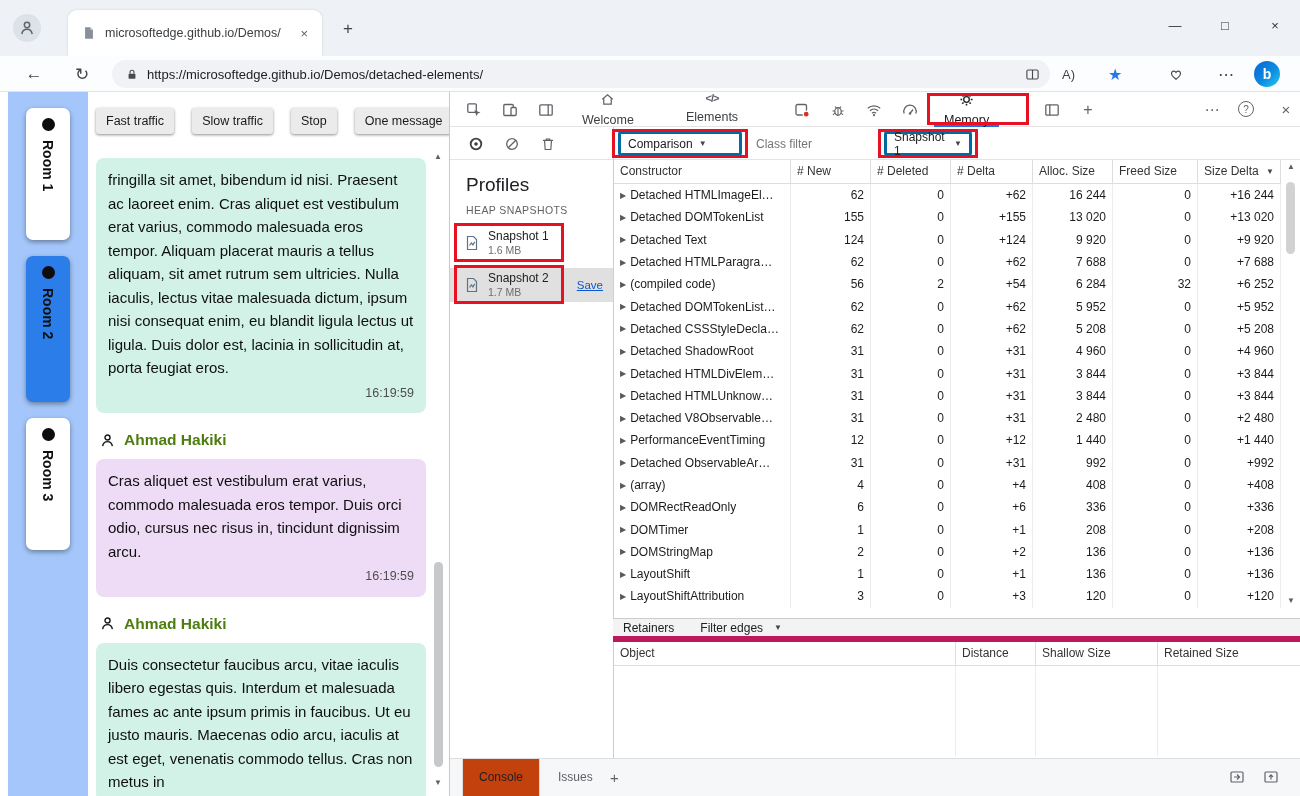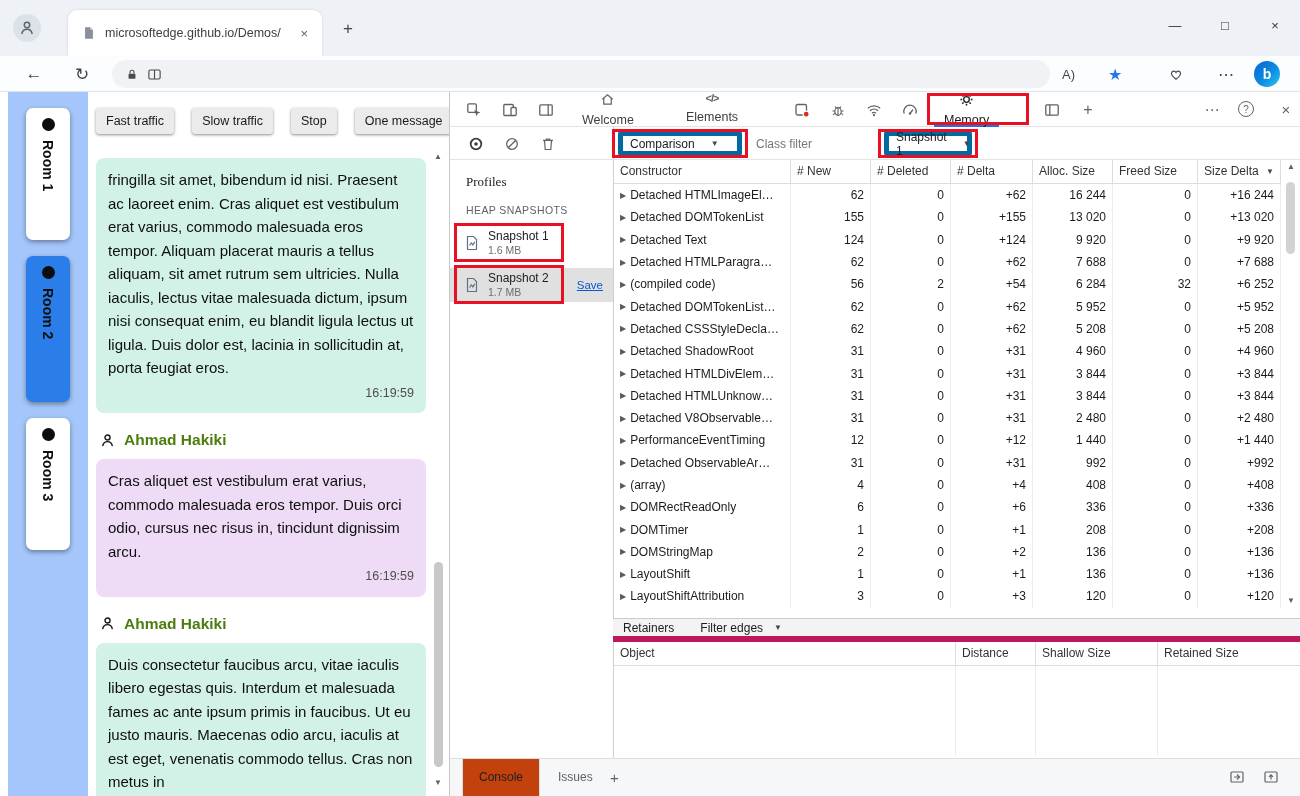--- a/index.html
+++ b/index.html
@@ -73,32 +73,32 @@
   .ta-ic { position:absolute; top:0; height:35px; width:28px; display:flex; align-items:center; justify-content:center; cursor:pointer; }
   .dt-rowB .ta-ic { height:33px; }
   .ta-ic.txt { font-size:15px; color:#5f6368; }
   .ta-ic.plus { font-size:16px; color:#5f6368; }
   .dt-tab { position:absolute; top:0; height:35px; display:flex; align-items:center; gap:6px; padding:0 10px;
             font-size:12.5px; color:#3c4043; cursor:pointer; white-space:nowrap;flex-direction:column; }
   .dt-tab.active { color:#1a1a1a; border-bottom:2px solid #1a73e8; }
   .code-ic { font-size:11px; font-weight:bold; color:#5f6368; letter-spacing:-1px; }
   .help-ic { position:absolute; top:9px; width:16px; height:16px; border:1.2px solid #5f6368; border-radius:50%;
              font-size:10px; color:#5f6368; display:flex; align-items:center; justify-content:center; cursor:pointer; }
-  .dd-select { position:absolute; top:4px; height:25px; border:5px solid #0369a1; border-radius:3px; background:#fff;
+  .dd-select { position:absolute; top:4px; height:25px; border:3px solid #0369a1; border-radius:3px; background:#fff;
                display:flex; align-items:center; justify-content:flex-start; padding:0 7px; font-size:12px;
-               color:#202124; cursor:pointer;gap:10px; }
+               color:#202124; cursor:pointer; }
   .dd { font-size:8px; color:#444; margin-left:6px; }
   .class-filter { position:absolute; top:6px; height:21px; width:118px; border:none; outline:none; font-size:12px;
                   font-family:inherit; color:#202124; background:transparent; }
   .class-filter::placeholder { color:#757575; }
 
   .dt-divider { position:absolute; left:163px; top:35px; width:1px; height:631px; background:#cfcfcf; }
 
   .dt-sidebar { position:absolute; left:0; top:68px; width:163px; height:598px; background:#fff; }
-  .profiles-title { position:absolute; left:16px; top:14px; font-size:13px; color:#202124;font-family:Liberation Serif, serif; }
+  .profiles-title { position:absolute; left:16px; top:14px; font-size:19px; color:#202124; }
   .heap-label { position:absolute; left:16px; top:44px; font-size:10.5px; letter-spacing:.4px; color:#5f6368; }
   .snap-list { position:absolute; left:0; top:66px; width:163px; }
   .snap-item { height:34px; margin-bottom:8px; display:flex; align-items:center; padding-left:14px; gap:8px; cursor:pointer; }
   .snap-item.selected { background:#e0e0e0; }
   .snap-info { display:flex; flex-direction:column; line-height:1.15; }
   .snap-name { font-size:12px; color:#202124; }
   .snap-size { font-size:10.5px; color:#6d6d6d; }
   .snap-save { margin-left:auto; margin-right:10px; font-size:11.5px; color:#0b57d0; text-decoration:underline; cursor:pointer; }
 
   .heap-header { position:absolute; left:164px; top:68px; width:667px; height:24px; display:grid;
@@ -179,20 +179,21 @@
   <div class="toolbar">
     <span class="nav-ic nav-back">←</span>
     <span class="nav-ic nav-refresh">↻</span>
     <div class="omnibox">
       <span class="lock">
         <svg width="12" height="13" viewBox="0 0 14 14">
             <rect x="3" y="6" width="8" height="6" rx="1" fill="#4a4a4a"></rect>
             <path d="M4.7 6V4.4a2.3 2.3 0 0 1 4.6 0V6" fill="none" stroke="#4a4a4a" stroke-width="1.3"></path>
           </svg>
       </span>
+      <span class="url">https://microsoftedge.github.io/Demos/detached-elements/</span>
       <span class="split-ic">
         <svg width="15" height="15" viewBox="0 0 16 16">
             <rect x="2" y="3.2" width="12" height="9.6" rx="1.5" fill="none" stroke="#4a4a4a" stroke-width="1.2"></rect>
             <line x1="8" y1="3.2" x2="8" y2="12.8" stroke="#4a4a4a" stroke-width="1.2"></line>
           </svg>
       </span>
     </div>
     <span class="ra">A)</span>
     <span class="star">★</span>
     <span class="ess">

